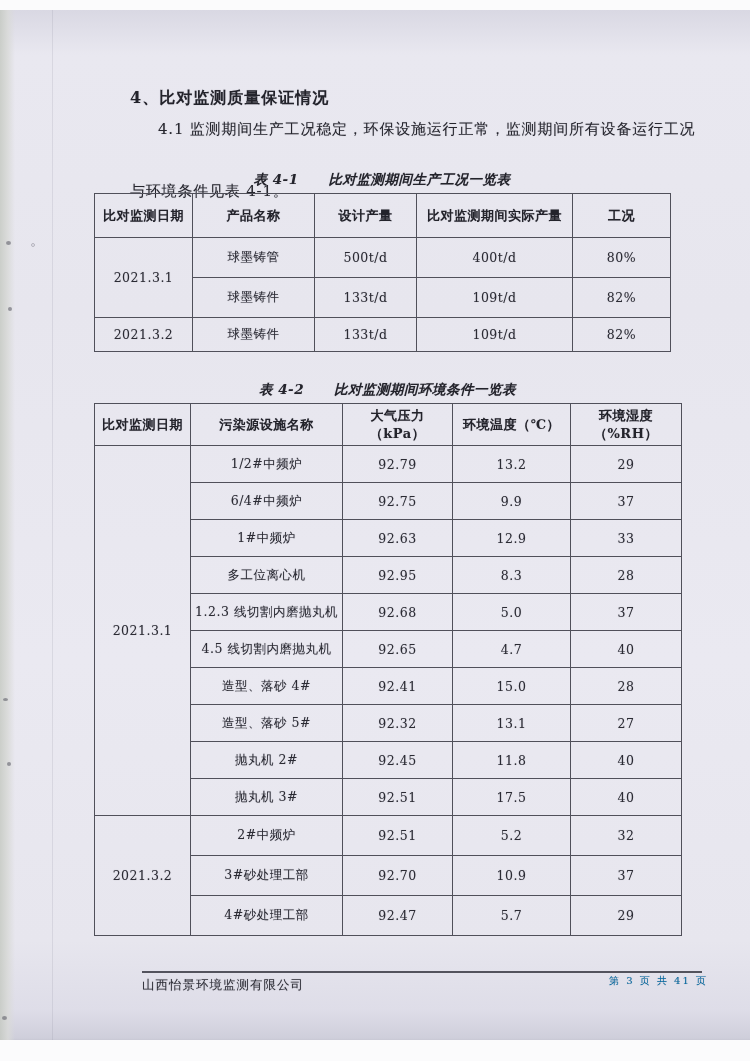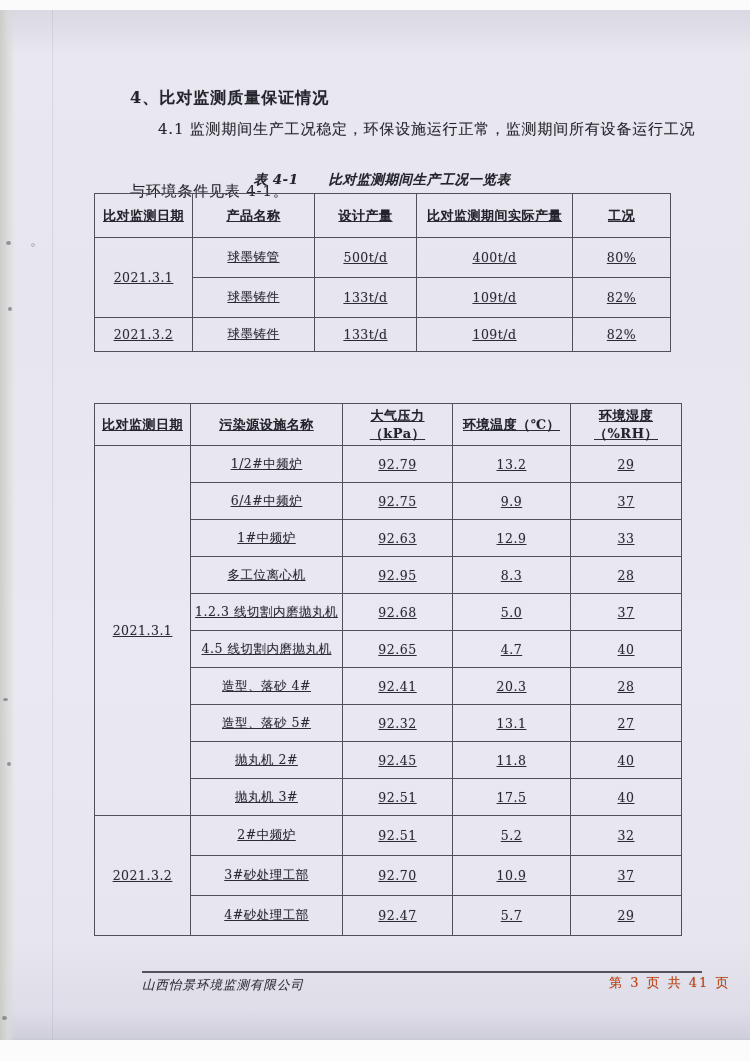--- a/index.html
+++ b/index.html
@@ -37,43 +37,43 @@
   .body-line { position:absolute; font-size:15px; letter-spacing:.8px; color:#26262e; }
   .p41-l1 { left:146px; top:120px; }
   .p41-l2 { left:118px; top:149px;margin-top:33px; }
   .p42    { left:118px; top:361px; }
 
   .caption { position:absolute; text-align:center; font-size:13.5px; font-weight:bold; color:#23232b; letter-spacing:.5px;font-style:italic; }
   .caption .cap-no { margin-right:30px; }
   .cap41 { left:82px; top:171px; width:576px; }
   .cap42 { left:82px; top:381px; width:587px; }
 
-  table { border-collapse:collapse; table-layout:fixed; position:absolute; background:transparent;text-decoration:underline; }
+  table { border-collapse:collapse; table-layout:fixed; position:absolute; background:transparent; }
   th,td {
     border:1px solid #50505a; text-align:center; vertical-align:middle;
     font-size:12.5px; color:#2b2b34; letter-spacing:.5px; padding:0 2px;
   }
   th { font-weight:bold; font-size:13px; color:#23232b; }
 
   .tbl41 { left:82px; top:193px; width:576px; }
   .tbl41 th { height:44px; }
   .tbl41 .r40 td { height:40px; }
   .tbl41 .r34 td { height:34px; }
 
   .tbl42 { left:82px; top:403px; width:587px; }
   .tbl42 th { height:42px; }
   .tbl42 .r37 td { height:37px;margin-left:45px; }
   .tbl42 .r40 td { height:40px; }
 
   .footer-rule {
     position:absolute; left:130px; top:971px; width:560px; height:0;
     border-top:2px solid #3a3a44; opacity:.85;
   }
-  .footer-company { position:absolute; left:130px; top:977px; font-size:12.5px; letter-spacing:1px; color:#2e2e37;font-style:italic; }
-  .footer-page    { position:absolute; left:597px; top:974px; font-size:13px; letter-spacing:2px; color:#c2410c; }
+  .footer-company { position:absolute; left:130px; top:977px; font-size:12.5px; letter-spacing:1px; color:#2e2e37; }
+  .footer-page    { position:absolute; left:597px; top:974px; font-size:10px; letter-spacing:2px; color:#0369a1; }
 </style>
 </head>
 <body>
 
 <div class="scan-bg"></div>
 <div class="edge-band"></div>
 <div class="fold-line"></div>
 <div class="speck" style="left:6px;top:241px;width:5px;height:4px;"></div>
 <div class="ring" style="left:31px;top:243px;width:4px;height:4px;"></div>
 <div class="speck" style="left:8px;top:307px;width:4px;height:4px;"></div>
@@ -126,20 +126,23 @@
         <td>2021.3.2</td>
         <td>球墨铸件</td>
         <td>133t/d</td>
         <td>109t/d</td>
         <td>82%</td>
       </tr>
     </tbody>
   </table>
 
 
+  <div class="caption cap42">
+    <span class="cap-no">表 4-2</span><span>比对监测期间环境条件一览表</span>
+  </div>
 
   <table class="tbl42">
     <colgroup>
         <col style="width:96px">
         <col style="width:152px">
         <col style="width:110px">
         <col style="width:118px">
         <col style="width:111px">
       </colgroup>
     <thead>
@@ -185,21 +188,21 @@
       </tr>
       <tr class="r37">
         <td>4.5 线切割内磨抛丸机</td>
         <td>92.65</td>
         <td>4.7</td>
         <td>40</td>
       </tr>
       <tr class="r37">
         <td>造型、落砂 4#</td>
         <td>92.41</td>
-        <td>20.3</td>
+        <td>15.0</td>
         <td>28</td>
       </tr>
       <tr class="r37">
         <td>造型、落砂 5#</td>
         <td>92.32</td>
         <td>13.1</td>
         <td>27</td>
       </tr>
       <tr class="r37">
         <td>抛丸机 2#</td>

